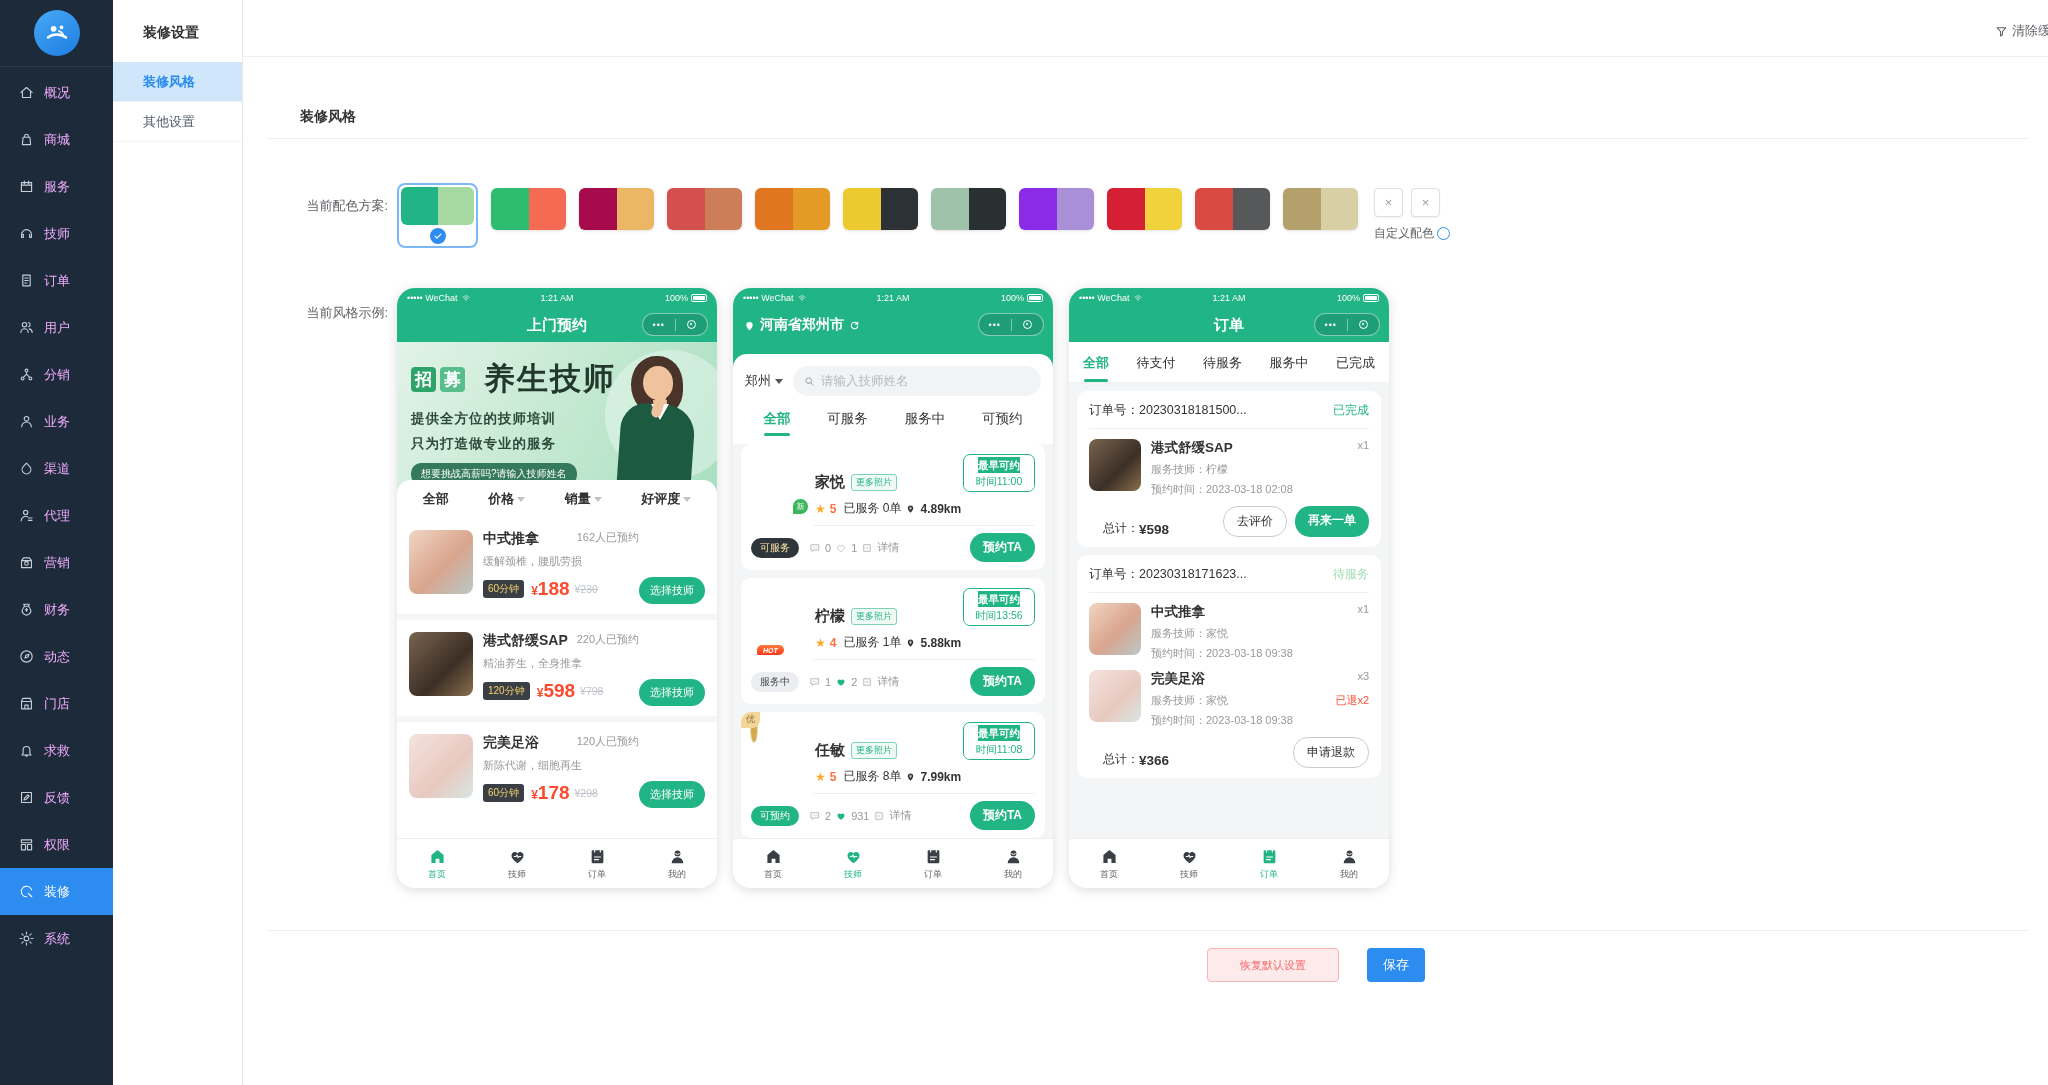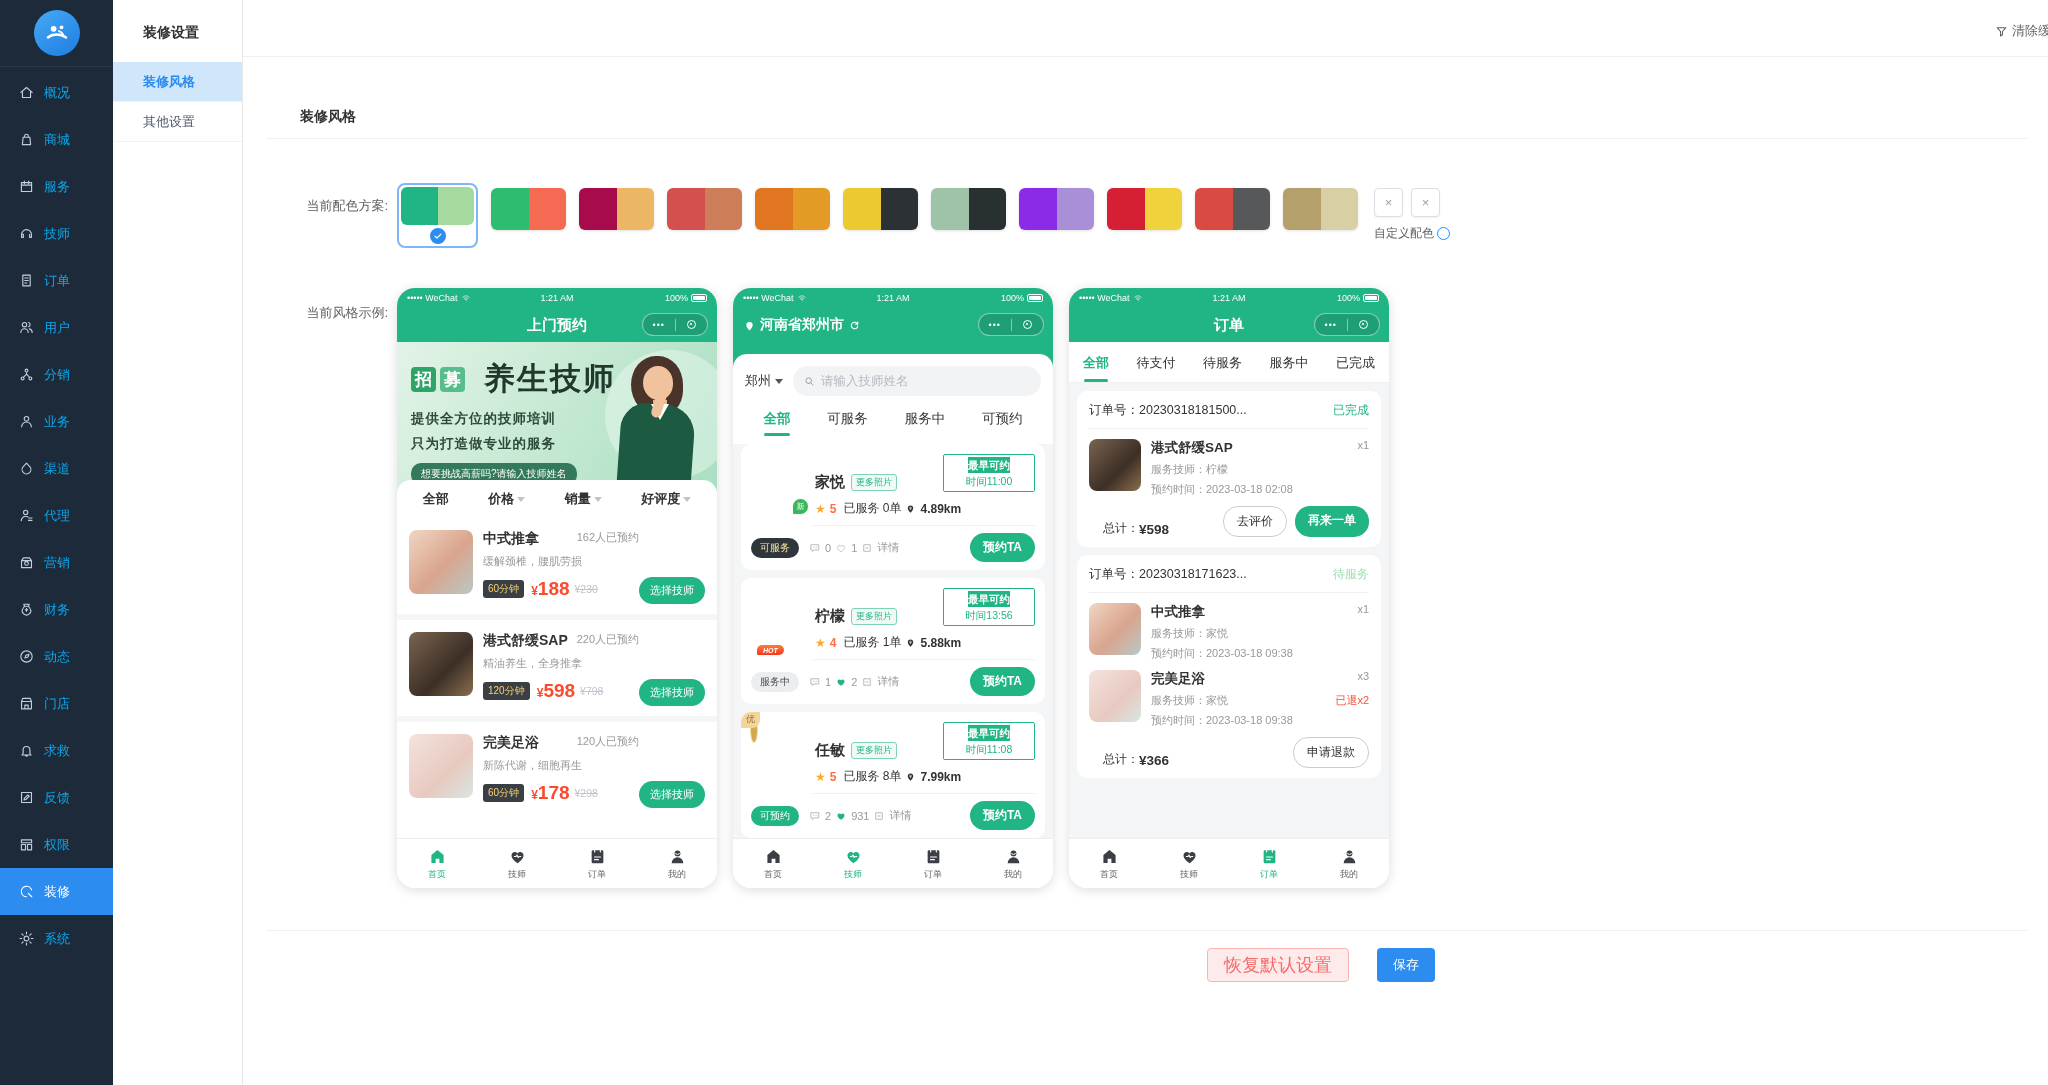--- a/index.html
+++ b/index.html
@@ -6,21 +6,21 @@
   html,body { width:2048px; height:1085px; overflow:hidden; background:#fff;
     font-family:"Liberation Sans","DejaVu Sans",sans-serif; }
   .app { display:flex; width:100%; height:100%; }
 
   
   .sidebar { width:113px; background:#1c2a3a; color:#d4dbe2; flex:none; display:flex; flex-direction:column; }
   .logo-wrap { height:67px; display:flex; align-items:center; justify-content:center; border-bottom:1px solid #2a3a4d; }
   .logo { width:46px; height:46px; border-radius:50%; background:linear-gradient(145deg,#46aaf5,#1e7ce2); display:flex; align-items:center; justify-content:center; }
   .logo svg { width:30px; height:30px; }
   .menu { flex:1; padding-top:2px; }
-  .menu-item { height:47px; display:flex; align-items:center; padding-left:18px; cursor:pointer; font-size:13px; color:#0ea5e9; }
+  .menu-item { height:47px; display:flex; align-items:center; padding-left:18px; cursor:pointer; font-size:13px; color:#f0abfc; }
   .menu-item svg { width:17px; height:17px; margin-right:9px; flex:none; }
   .menu-item.active { background:#2d8cf0; color:#fff; }
 
   
   .submenu { width:130px; background:#fff; border-right:1px solid #e8e8e8; flex:none; }
   .submenu-title { font-size:14px; font-weight:bold; color:#333; padding:24px 0 20px 30px; }
   .submenu-item { height:40px; line-height:40px; padding-left:30px; font-size:13px; color:#515a6e; border-bottom:1px solid #f2f2f2; cursor:pointer; }
   .submenu-item.active { background:#cfe6fb; color:#2d8cf0; font-weight:bold; }
 
   
@@ -49,21 +49,21 @@
   .swatch-check svg { width:10px; height:10px; }
   .swatch-plain { margin-top:5px; }
   .custom-wrap { margin-left:16px; margin-top:5px; display:flex; flex-direction:column; }
   .custom-boxes { display:flex; gap:8px; }
   .custom-box { width:29px; height:29px; border:1px solid #dcdfe6; border-radius:4px; background:#fff; color:#9aa0a6; font-size:13px; display:flex; align-items:center; justify-content:center; cursor:pointer; box-shadow:0 1px 2px rgba(0,0,0,.06); }
   .custom-label { margin-top:8px; font-size:12px; color:#606266; display:flex; align-items:center; }
   .radio-circle { width:13px; height:13px; border:1.5px solid #2d8cf0; border-radius:50%; margin-left:3px; display:inline-block; }
 
   
   .footer-btns { position:absolute; top:948px; left:964px; display:flex; gap:28px; }
-  .btn-restore { height:34px; padding:0 16px; font-size:18px; color:#f56c6c; background:#fdeaea; border:1px solid #f6b4b4; border-radius:4px; cursor:pointer; }
+  .btn-restore { height:34px; padding:0 32px; font-size:11px; color:#f56c6c; background:#fdeaea; border:1px solid #f6b4b4; border-radius:4px; cursor:pointer; }
   .btn-save { height:34px; padding:0 16px; font-size:13px; color:#fff; background:#2d8cf0; border:none; border-radius:4px; cursor:pointer; }
 
   
   .phones { display:flex; gap:16px; }
   .phone { width:320px; height:600px; background:#fff; border-radius:18px; overflow:hidden; position:relative; box-shadow:0 2px 12px rgba(0,0,0,.14); flex:none; }
   .ph-green { background:#21b484; color:#fff; }
   .status-bar { height:20px; display:flex; align-items:center; justify-content:space-between; padding:0 10px; font-size:9px; color:#fff;gap:28px; }
   .sb-left,.sb-right { display:flex; align-items:center; gap:3px; width:90px; }
   .sb-right { justify-content:flex-end; }
   .sb-left svg { width:10px; height:10px; }
@@ -157,21 +157,21 @@
   .corner-badge { position:absolute; left:0; top:0; background:#f3d598; color:#8a6d3b; font-size:9px; padding:1px 5px 2px; border-radius:10px 0 8px 0; z-index:2; }
   .tc-info { flex:1; min-width:0;margin-top:19px; }
   .tc-name-row { display:flex; align-items:center; gap:6px; }
   .tc-name { font-size:15px; font-weight:bold; color:#333; }
   .photos-badge { font-size:9px; color:#21b484; border:1px solid #7ed3b4; background:#f0faf5; border-radius:3px; padding:1px 4px; cursor:pointer; }
   .tc-stats { display:flex; align-items:center; margin-top:8px; font-size:12px; color:#333; gap:4px; white-space:nowrap; }
   .star { color:#ffa726; font-size:12px; }
   .rating-num { color:#ff7043; font-weight:bold; margin-right:3px; }
   .tc-stats svg { width:11px; height:11px; }
   .dist { font-weight:bold; }
-  .avail { position:absolute; right:10px; top:10px; width:92px; border:1px solid #21b484; border-radius:2px; overflow:hidden; text-align:center; }
+  .avail { position:absolute; right:10px; top:10px; width:72px; border:1px solid #21b484; border-radius:7px; overflow:hidden; text-align:center; }
   .avail-top { background:#21b484; color:#fff; font-size:10.5px; font-weight:bold; padding:2px 0; }
   .avail-bot { background:#fff; color:#21b484; font-size:10.5px; padding:2px 0; }
   .tc-div { height:1px; background:#f0f0f0; margin:8px 0 7px 62px; }
   .tc-bottom { display:flex; align-items:center; }
   .tag { font-size:10px; padding:3px 9px; border-radius:10px; margin-right:10px; white-space:nowrap; }
   .tag.dark { background:#2e363c; color:#ffe9a8; }
   .tag.gray { background:#ebedf0; color:#4a4a4a; }
   .tag.green { background:#21b484; color:#fff; }
   .tc-counts { display:flex; align-items:center; gap:4px; font-size:11px; color:#999; flex:1; }
   .tc-counts svg { width:12px; height:12px; }

